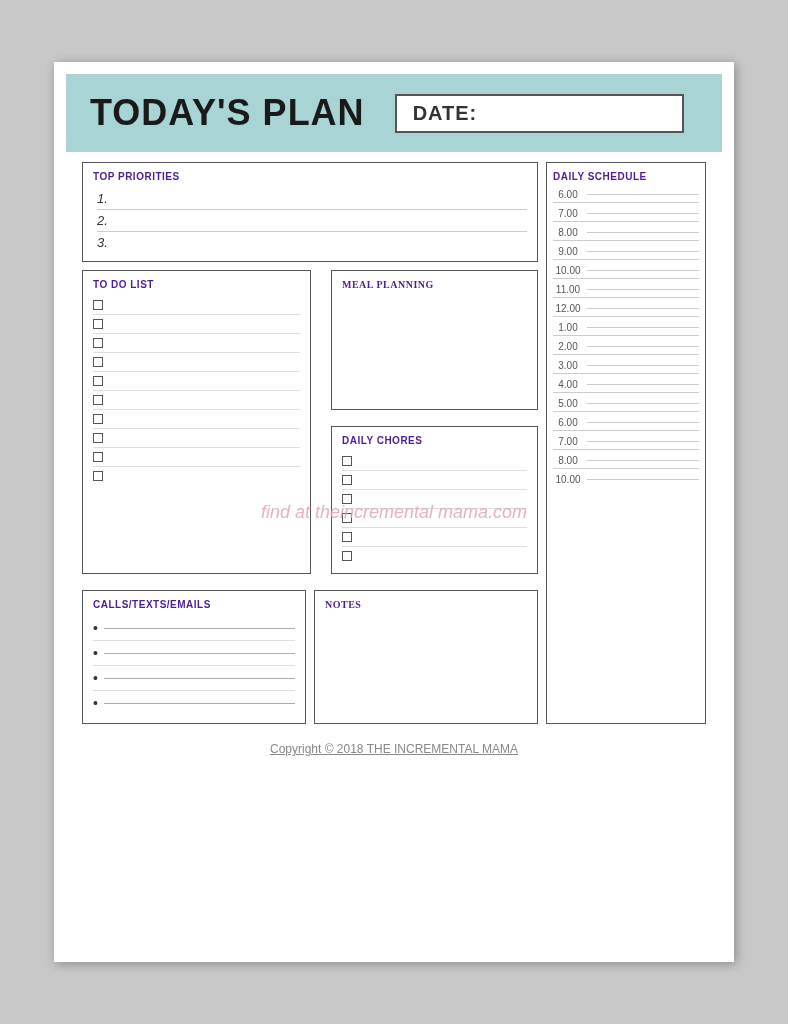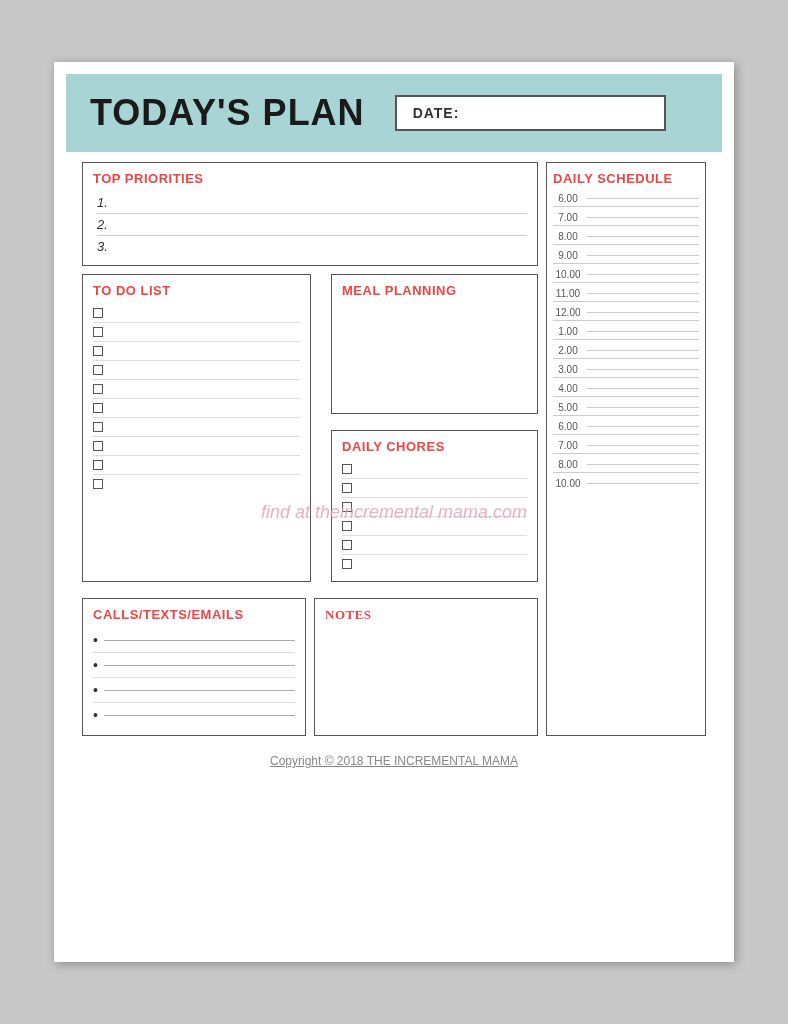--- a/index.html
+++ b/index.html
@@ -37,21 +37,21 @@
       border: 2px solid #555;
       background: #fff;
       padding: 6px 16px;
       display: flex;
       align-items: center;
       gap: 8px;
       min-width: 180px;
     }
     .date-label {
       font-weight: 700;
-      font-size: 14px;
+      font-size: 20px;
       color: #333;
       letter-spacing: 1px;
     }
     .date-input-line {
       flex: 1;
       height: 20px;
       border: none;
       outline: none;
       font-size: 14px;
     }
@@ -60,25 +60,25 @@
       padding: 10px 16px;
       gap: 8px;
     }
     .left-col {
       flex: 1;
       display: flex;
       flex-direction: column;
       gap: 8px;
     }
     .section-title {
-      font-size: 13px;
+      font-size: 10px;
       font-weight: 800;
       text-transform: uppercase;
       letter-spacing: 0.5px;
-      color: #ef4444;
+      color: #4c1d95;
       margin-bottom: 6px;
     }
     .priorities-section {
       border: 1.5px solid #555;
       padding: 8px 10px;
     }
     .priority-item {
       font-style: italic;
       color: #333;
       font-size: 13px;
@@ -96,20 +96,21 @@
     .todo-section {
       flex: 1;
       border: 1.5px solid #555;
       padding: 8px 10px;
     }
     .meal-section {
       flex: 1;
       border: 1.5px solid #555;
       padding: 8px 10px;
       min-height: 140px;
+      font-family: Liberation Serif, serif;
     }
     .chores-section {
       flex: 1;
       border: 1.5px solid #555;
       padding: 8px 10px;
       margin-top: 8px;
     }
     .bottom-row {
       display: flex;
       gap: 8px;

